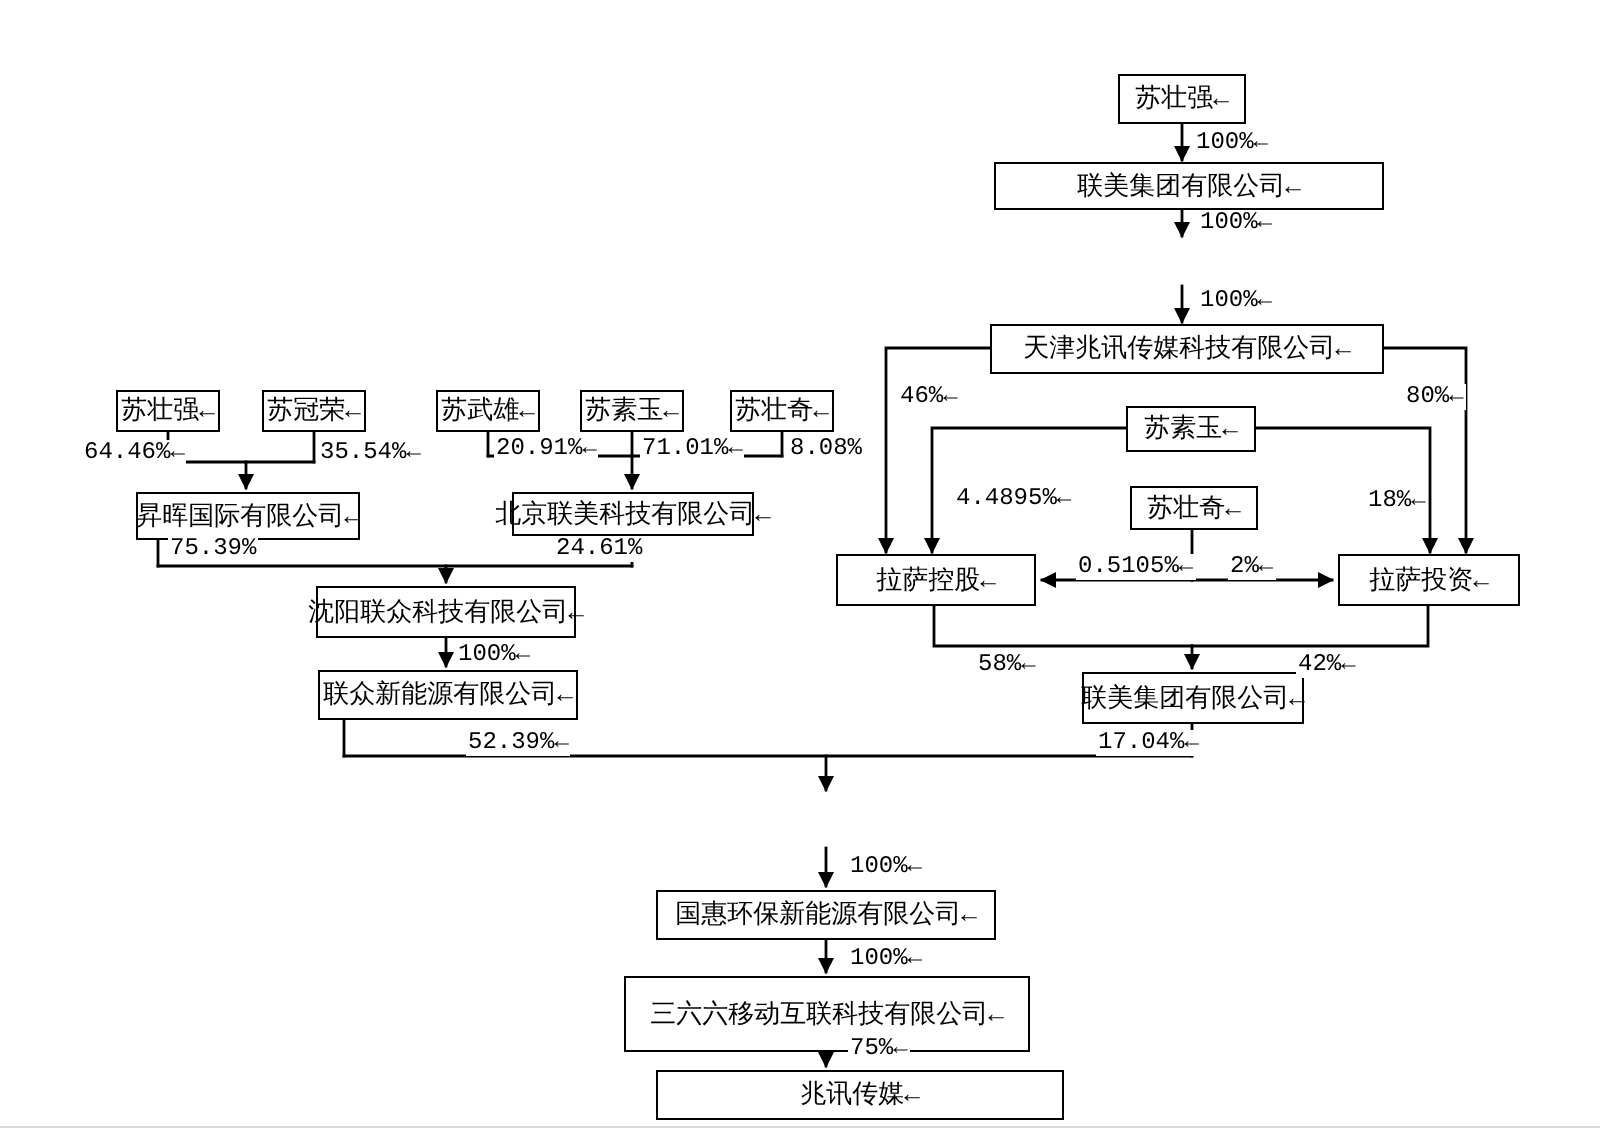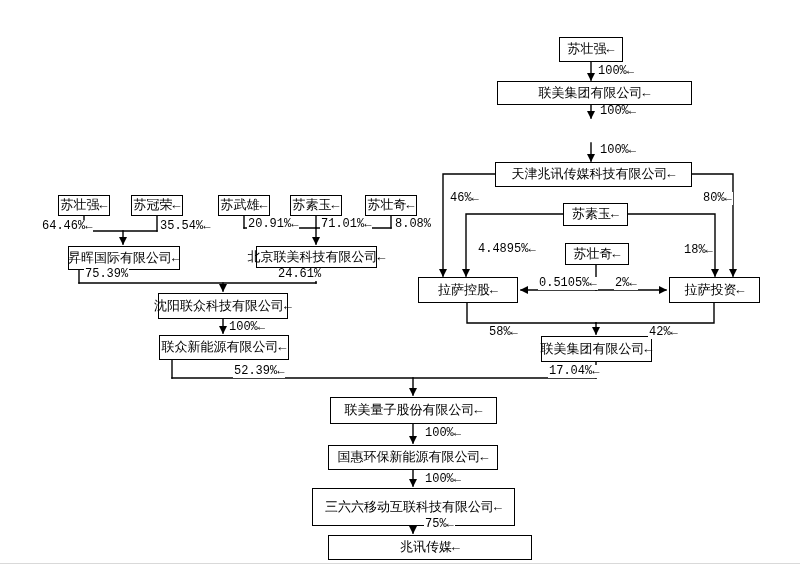--- a/index.html
+++ b/index.html
@@ -97,21 +97,20 @@
   <div class="node" style="left:58px;top:195px;width:52px;height:21px">苏壮强←</div>
   <div class="node" style="left:131px;top:195px;width:52px;height:21px">苏冠荣←</div>
   <div class="node" style="left:218px;top:195px;width:52px;height:21px">苏武雄←</div>
   <div class="node" style="left:290px;top:195px;width:52px;height:21px">苏素玉←</div>
   <div class="node" style="left:365px;top:195px;width:52px;height:21px">苏壮奇←</div>
   <div class="node" style="left:68px;top:246px;width:112px;height:24px">昇晖国际有限公司←</div>
   <div class="node" style="left:256px;top:246px;width:121px;height:22px">北京联美科技有限公司←</div>
   <div class="node" style="left:158px;top:293px;width:130px;height:26px">沈阳联众科技有限公司←</div>
   <div class="node" style="left:159px;top:335px;width:130px;height:25px">联众新能源有限公司←</div>
 
-  <div class="node" style="left:330px;top:397px;width:167px;height:27px">联美量子股份有限公司←</div>
   <div class="node" style="left:328px;top:445px;width:170px;height:25px">国惠环保新能源有限公司←</div>
   <div class="node" style="left:312px;top:488px;width:203px;height:38px">三六六移动互联科技有限公司←</div>
   <div class="node" style="left:328px;top:535px;width:204px;height:25px">兆讯传媒←</div>
 
   <div class="lbl" style="left:597px;top:65px">100%←</div>
   <div class="lbl" style="left:599px;top:105px">100%←</div>
   <div class="lbl" style="left:599px;top:144px">100%←</div>
   <div class="lbl" style="left:449px;top:192px">46%←</div>
   <div class="lbl" style="left:702px;top:192px">80%←</div>
   <div class="lbl" style="left:477px;top:243px">4.4895%←</div>

